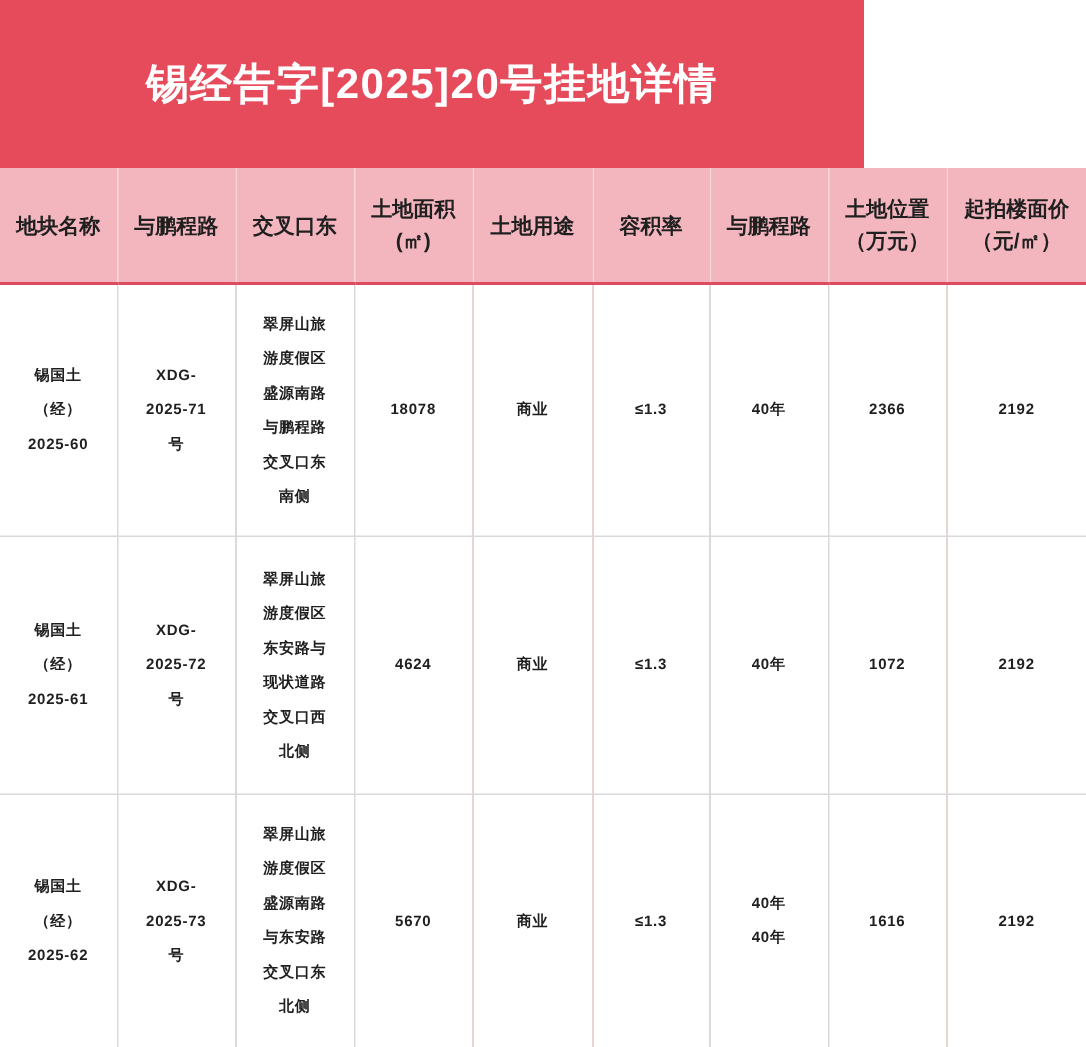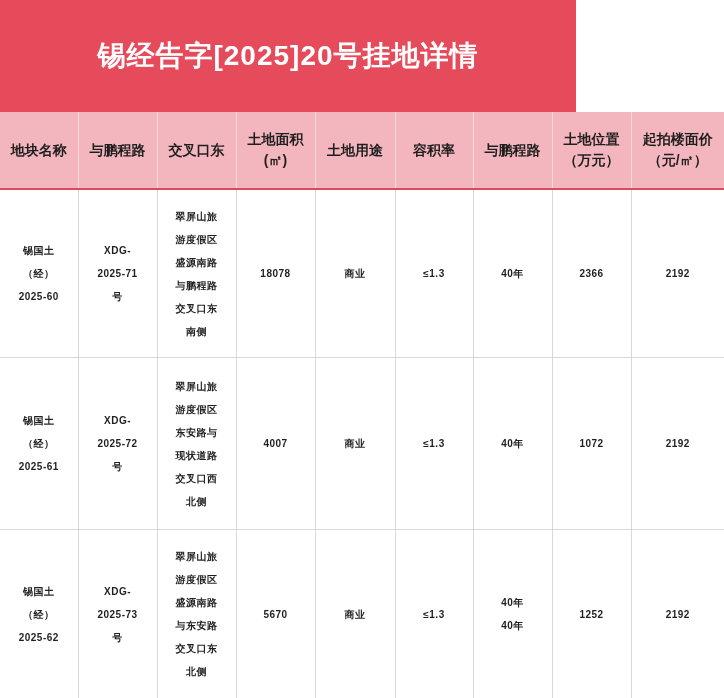--- a/index.html
+++ b/index.html
@@ -113,21 +113,21 @@
 2025-61</td>
         <td>XDG-
 2025-72
 号</td>
         <td>翠屏山旅
 游度假区
 东安路与
 现状道路
 交叉口西
 北侧</td>
-        <td>4007</td>
+        <td>4624</td>
         <td>商业</td>
         <td>≤1.3</td>
         <td>40年</td>
         <td>1072</td>
         <td>2192</td>
       </tr>
       <tr class="r3">
         <td>锡国土
 （经）
 2025-62</td>
@@ -138,19 +138,19 @@
 游度假区
 盛源南路
 与东安路
 交叉口东
 北侧</td>
         <td>5670</td>
         <td>商业</td>
         <td>≤1.3</td>
         <td>40年
 40年</td>
-        <td>1252</td>
+        <td>1616</td>
         <td>2192</td>
       </tr>
     </tbody>
   </table>
 
 </div>
 
 </body></html>

